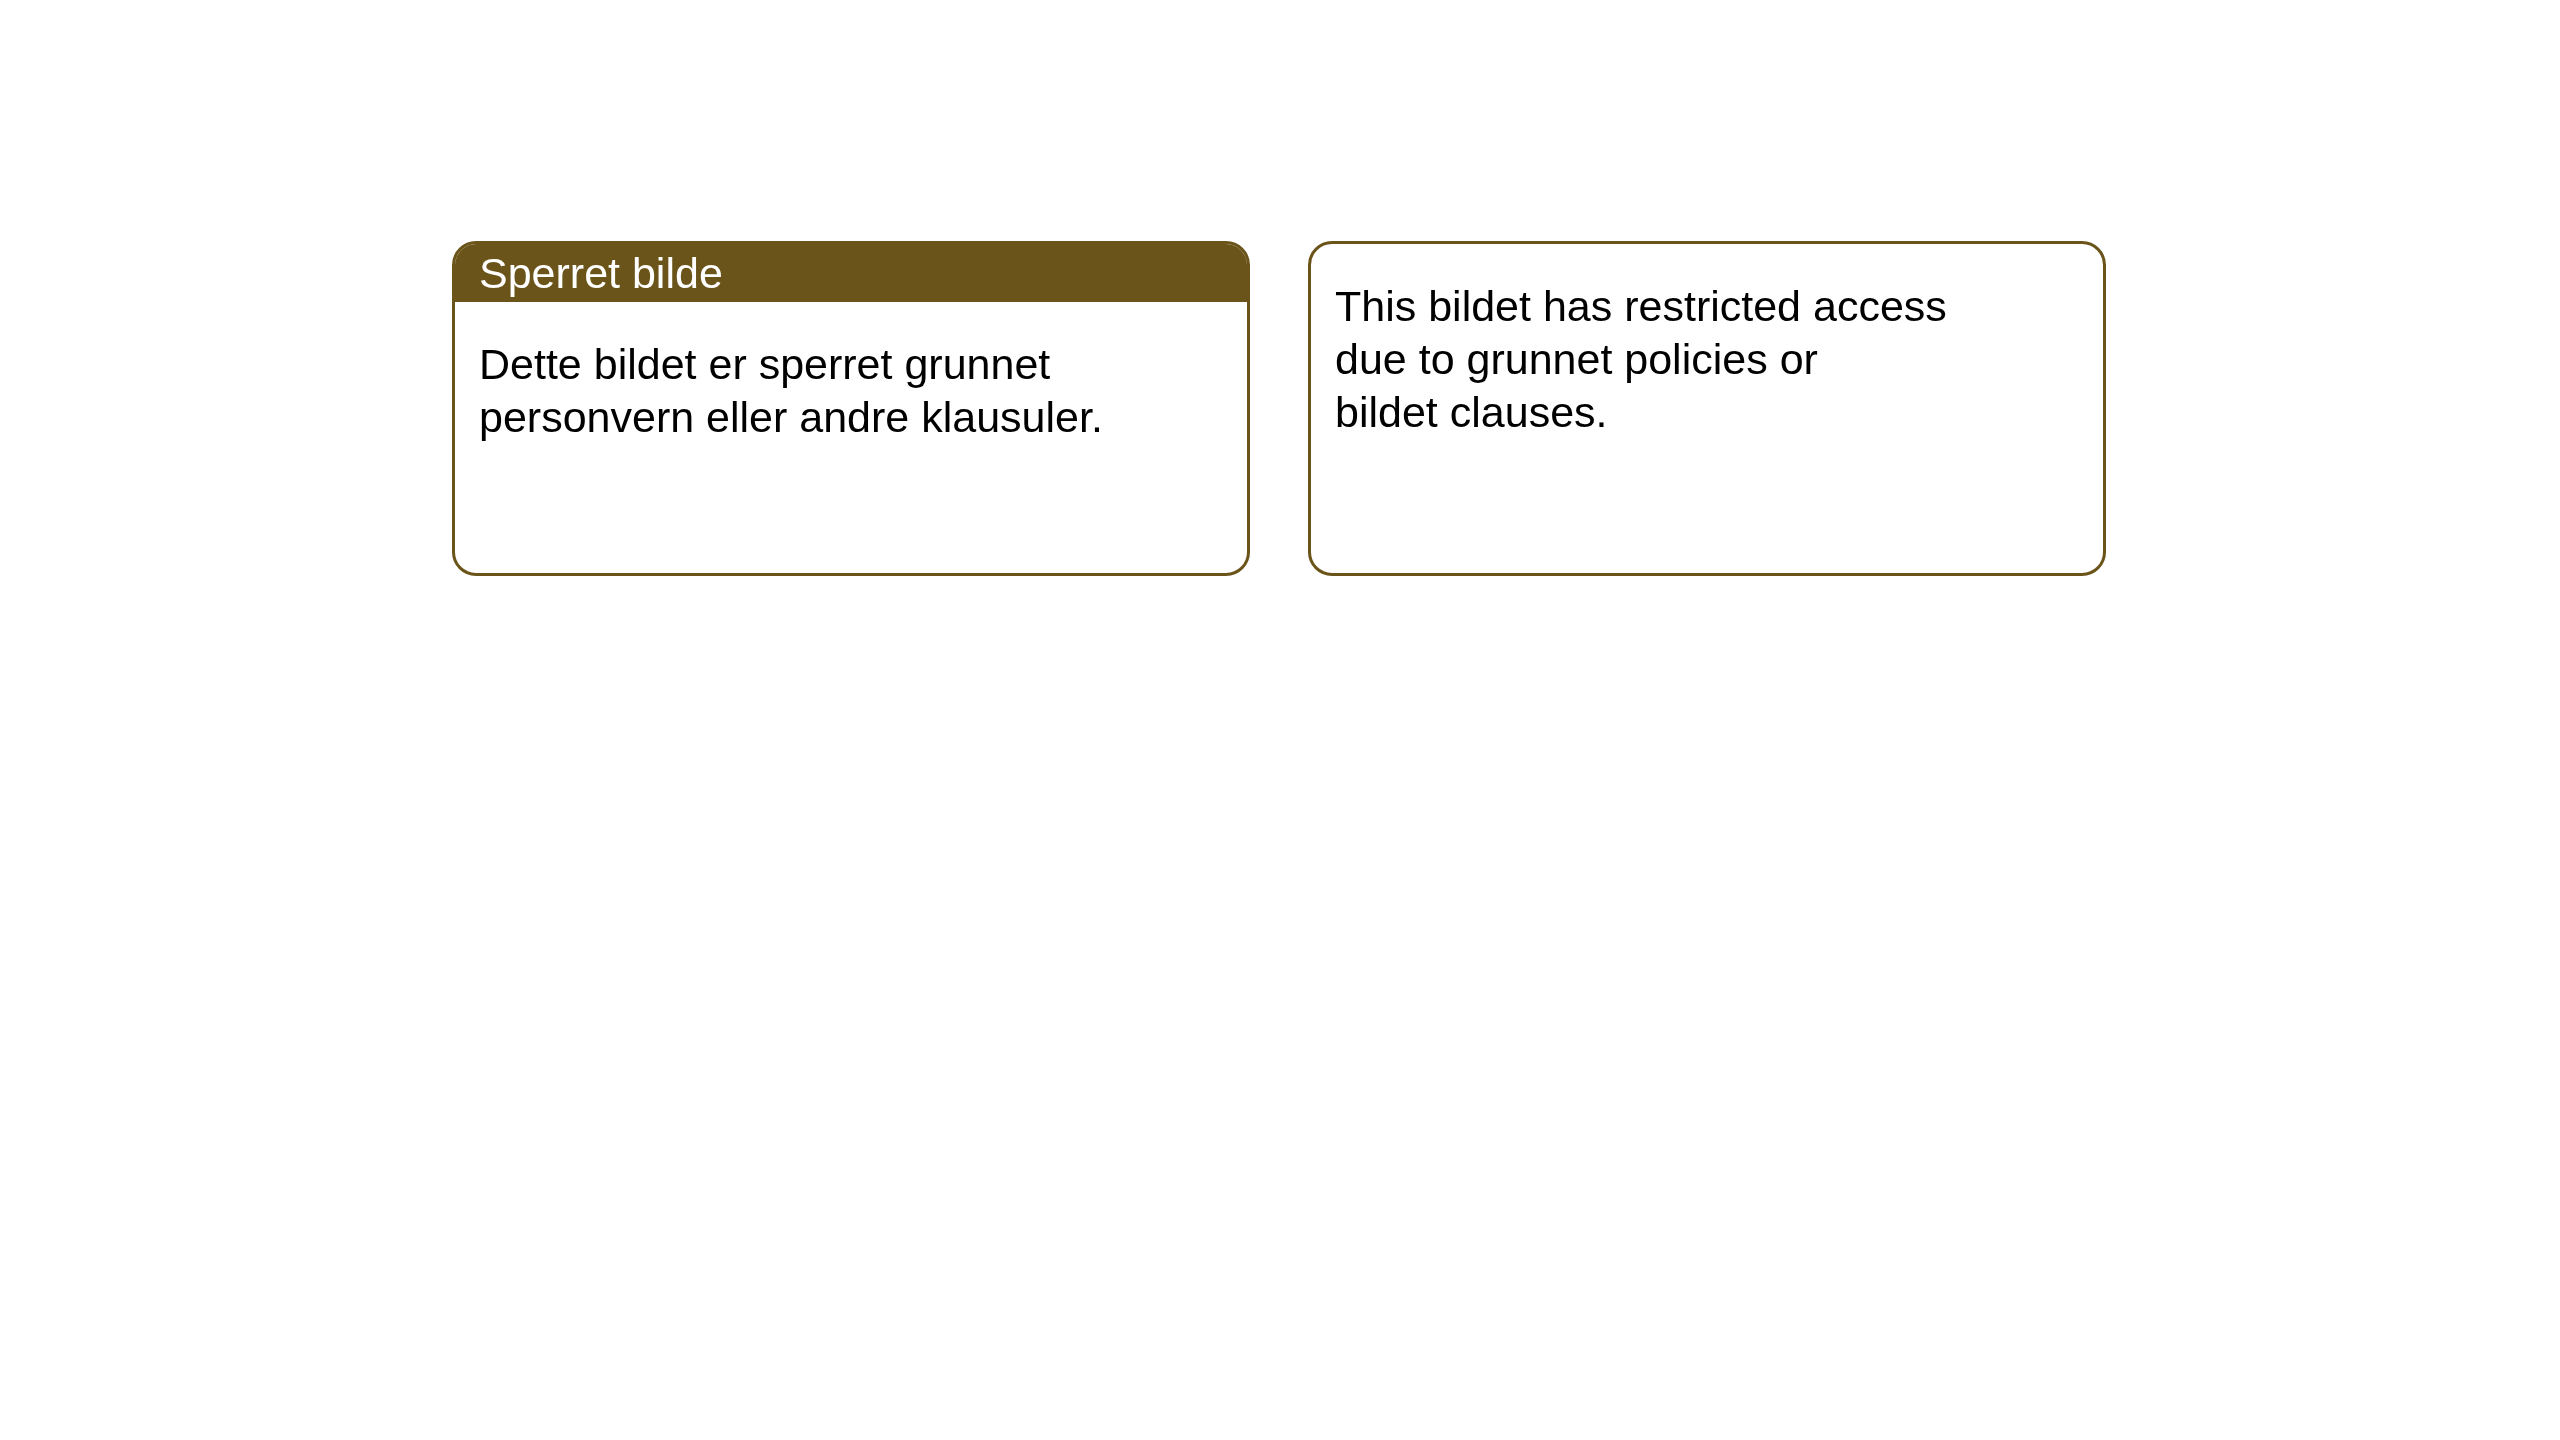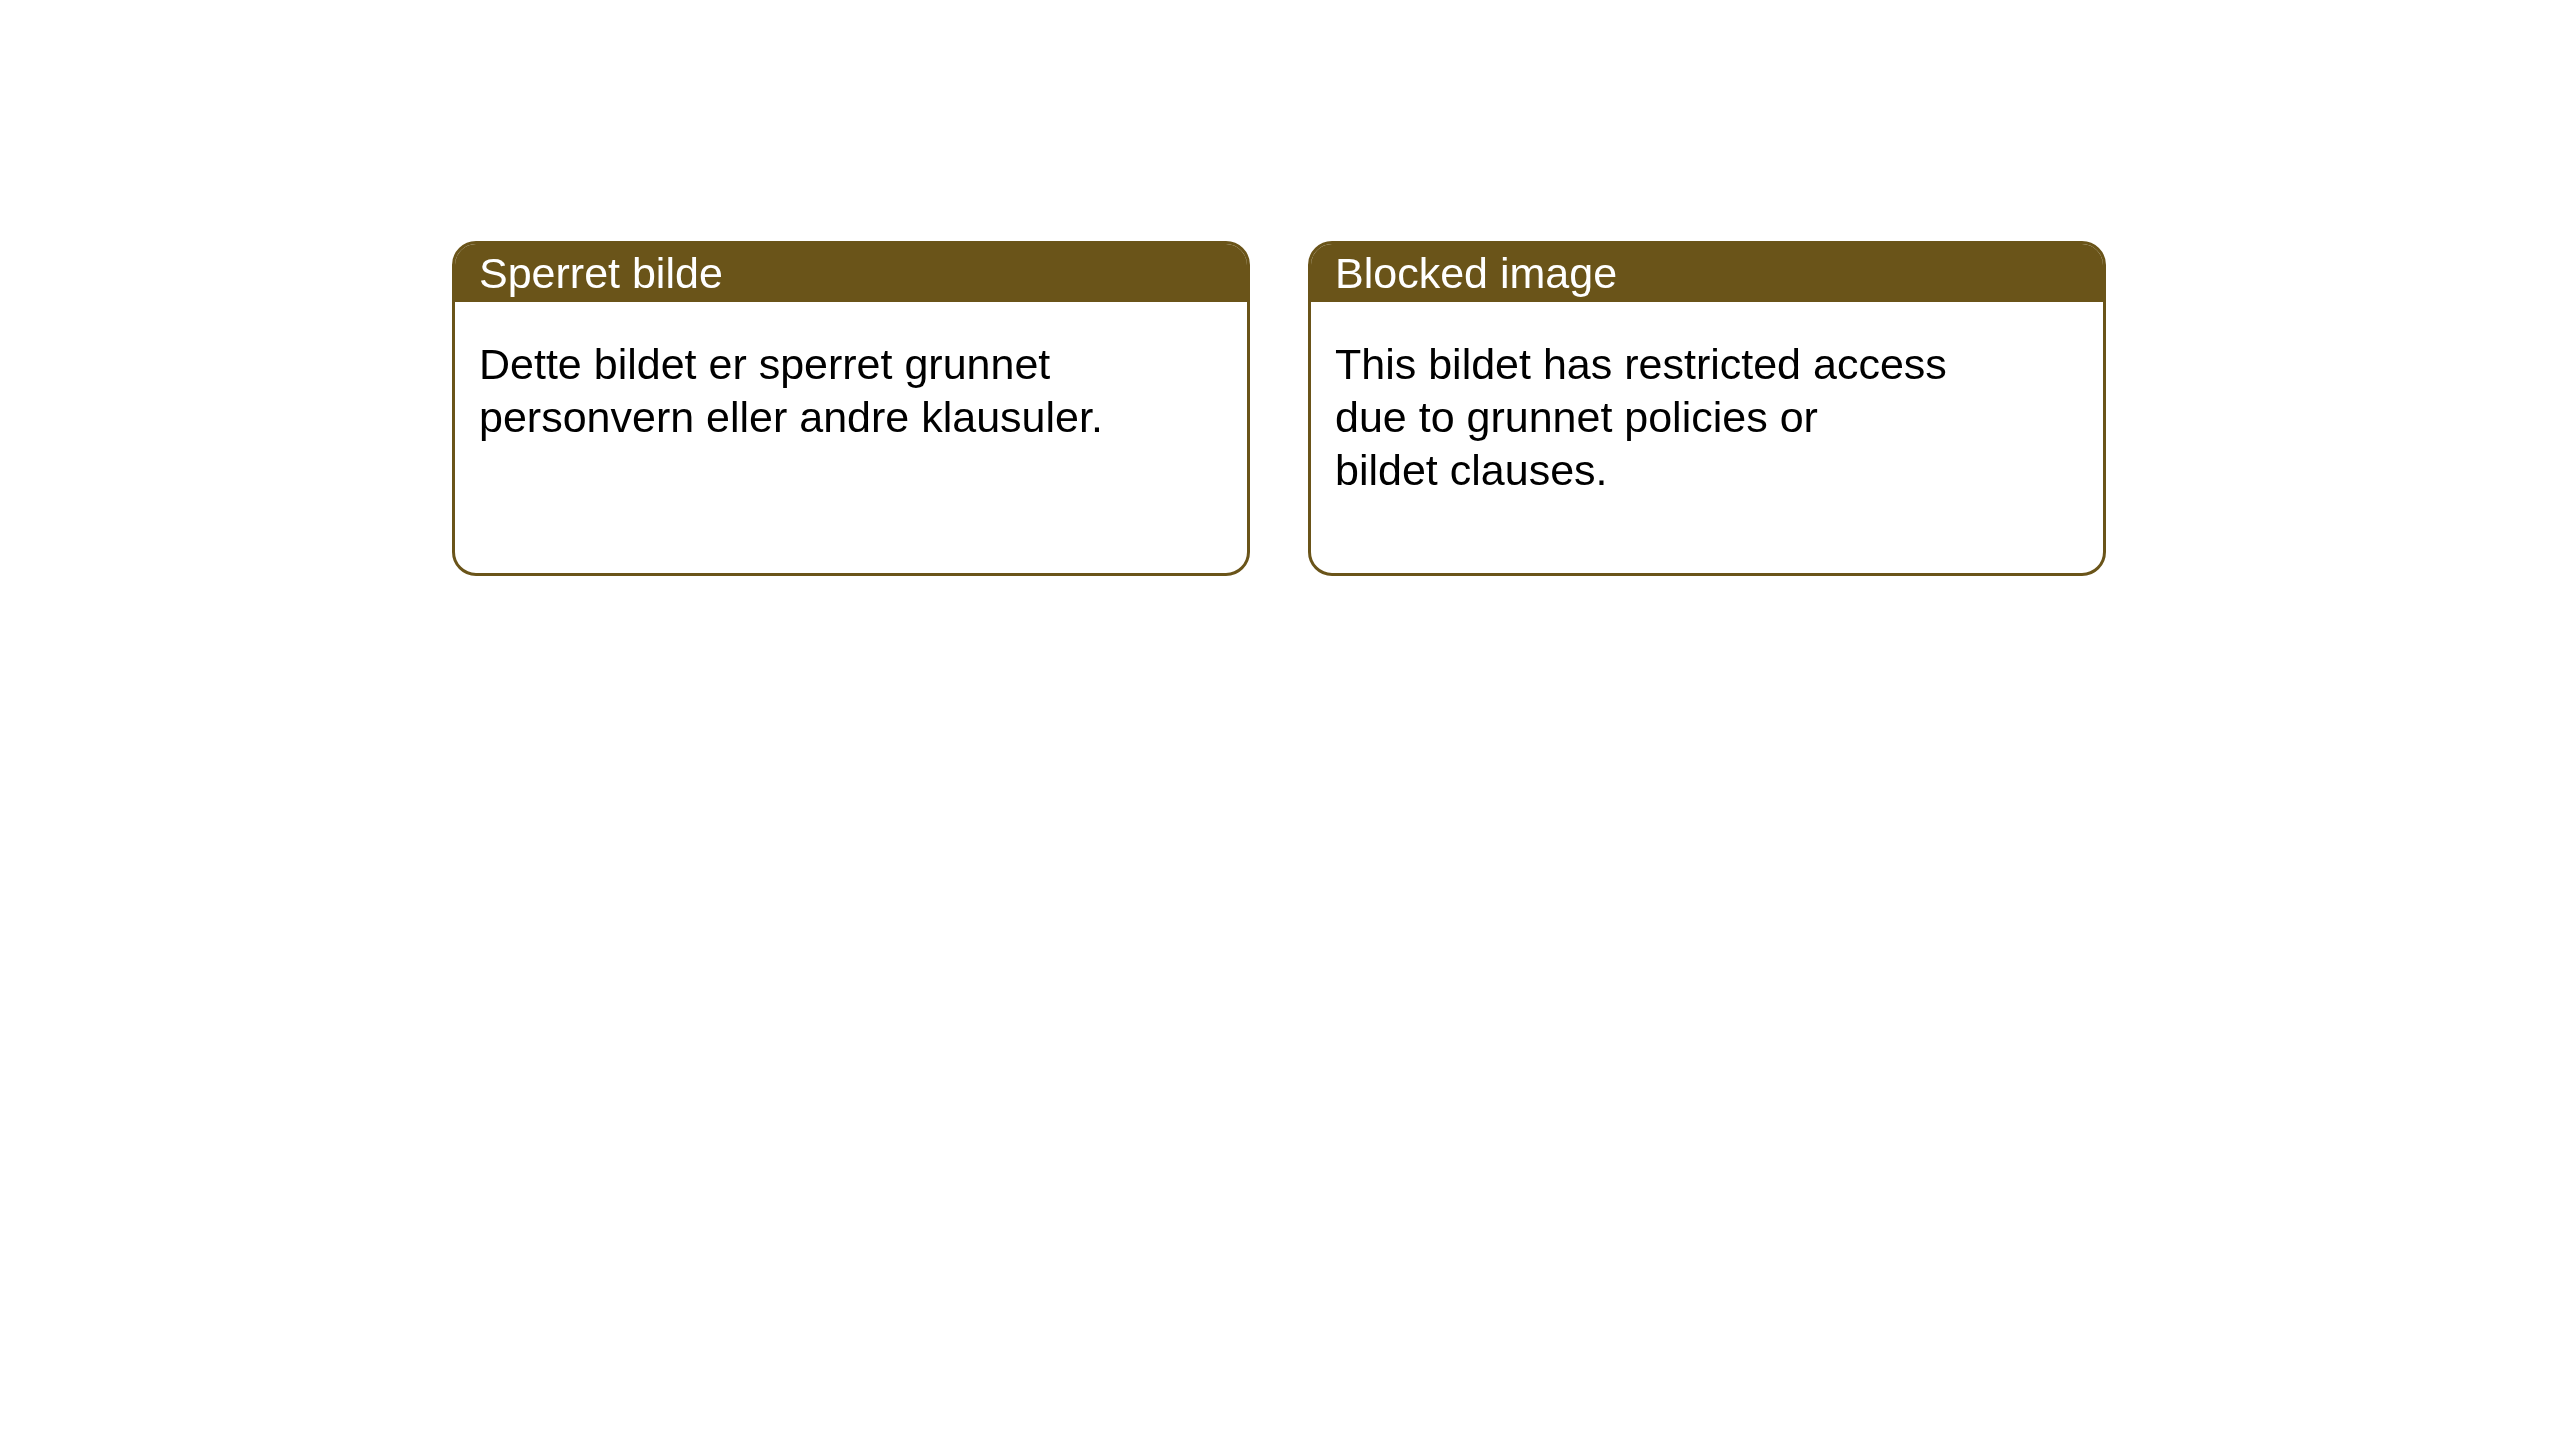--- a/index.html
+++ b/index.html
@@ -59,21 +59,18 @@
   <div class="card-header">
     <span class="card-title">Sperret bilde</span>
   </div>
   <div class="card-body">
     <div class="body-line">Dette bildet er sperret grunnet</div>
     <div class="body-line">personvern eller andre klausuler.</div>
   </div>
 </div>
 
 <div class="card card--right">
-  <div class="card-header">
-    <span class="card-title">Blocked image</span>
-  </div>
   <div class="card-body">
     <div class="body-line">This bildet has restricted access</div>
     <div class="body-line">due to grunnet policies or</div>
     <div class="body-line">bildet clauses.</div>
   </div>
 </div>
 
 </body></html>

